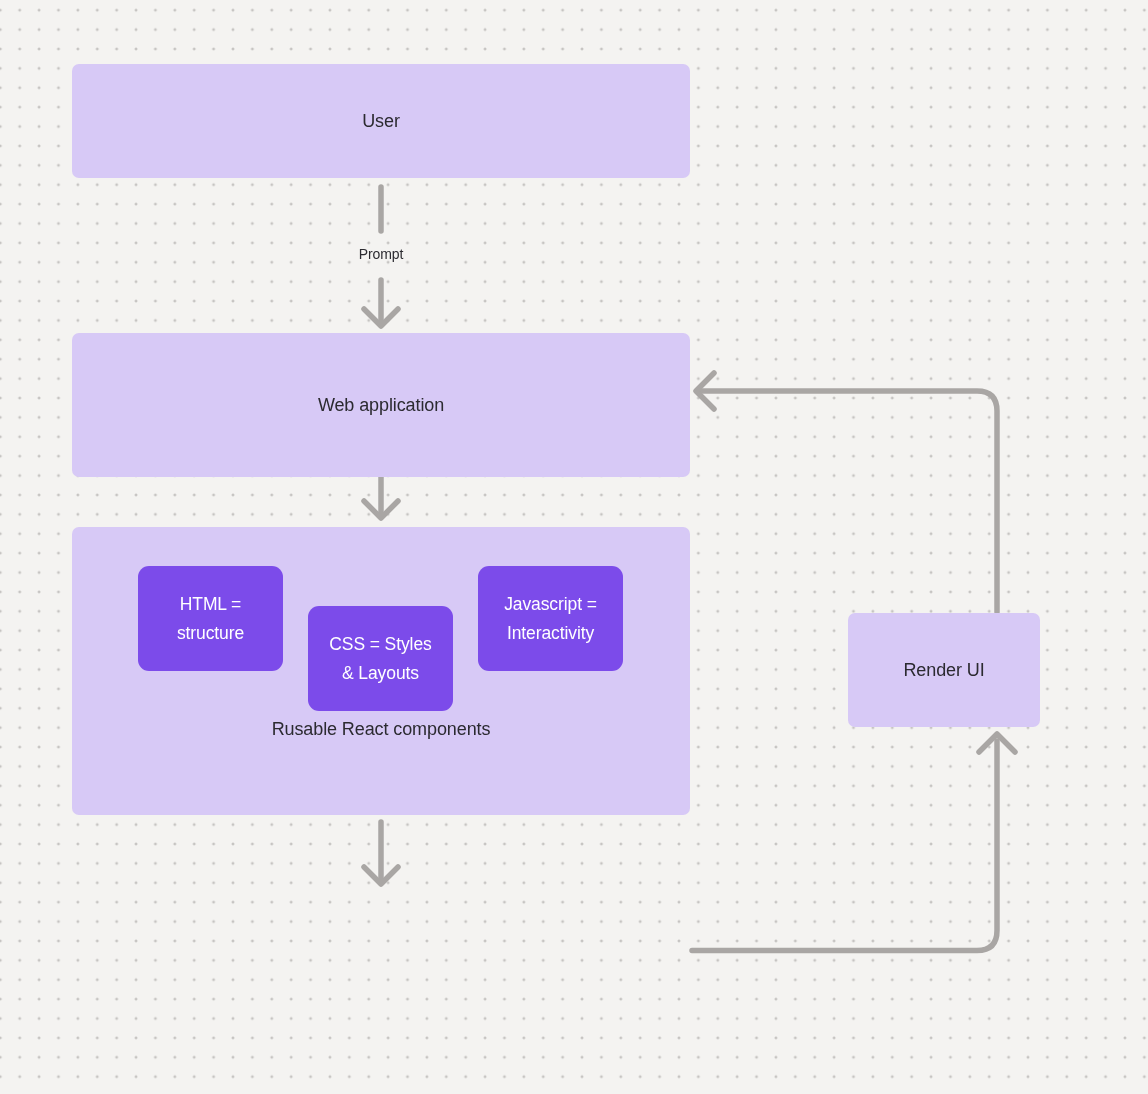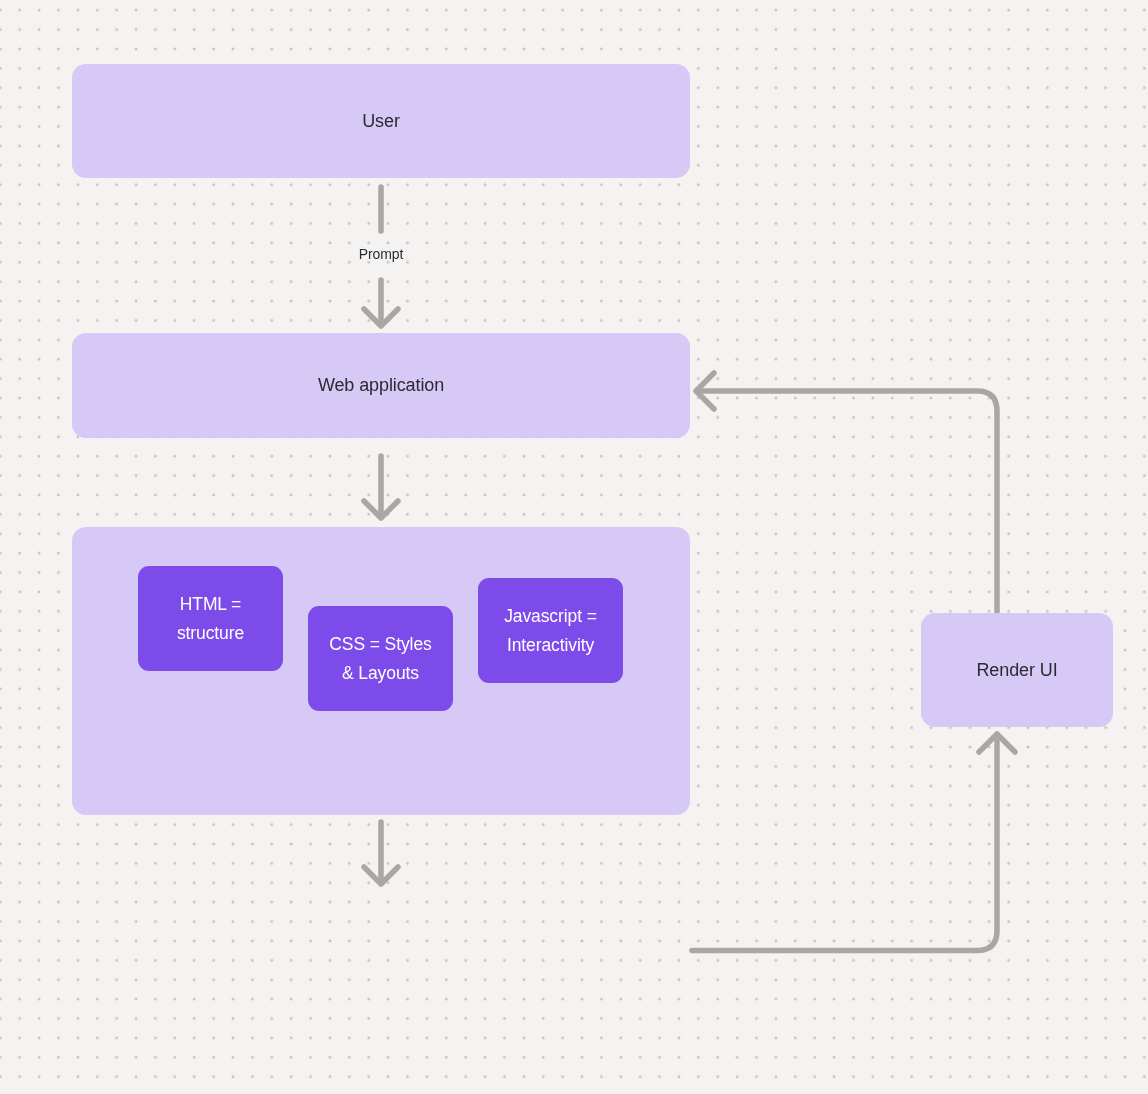--- a/index.html
+++ b/index.html
@@ -21,21 +21,21 @@
   .node {
     position: absolute;
     display: flex;
     align-items: center;
     justify-content: center;
     text-align: center;
     box-sizing: border-box;
   }
   .node-light {
     background: #d7c9f6;
-    border-radius: 14px;
+    border-radius: 7px;
     color: #2b2a30;
     font-size: 18px;
     font-weight: 500;
     letter-spacing: -0.1px;
   }
   .node-dark {
     background: #7c4bea;
     border-radius: 11px;
     color: #ffffff;
     font-size: 17.5px;
@@ -104,40 +104,41 @@
     <path d="M997 612 V411 Q997 391 977 391 H701"></path>
     <path d="M714 373 L696 391 L714 409"></path>
   </svg>
 
   <div class="node node-light" style="left:72px; top:64px; width:618px; height:114px;">
     <span>User</span>
   </div>
 
   <div class="edge-label">Prompt</div>
 
-  <div class="node node-light" style="left:72px; top:333px; width:618px; height:105px;">
+  <div class="node node-light" style="left:72px; top:333px; width:618px; height:144px;">
     <span>Web application</span>
   </div>
 
   <div class="node node-light" style="left:72px; top:527px; width:618px; height:288px;"></div>
 
   <div class="node node-dark" style="left:138px; top:566px; width:145px; height:105px;">
     <span>HTML =
 structure</span>
   </div>
 
   <div class="node node-dark" style="left:308px; top:566px; width:145px; height:105px;margin-top:40px;">
     <span>CSS = Styles
 &amp; Layouts</span>
   </div>
 
-  <div class="node node-dark" style="left:478px; top:566px; width:145px; height:105px;margin-top:12px;">
+  <div class="node node-dark" style="left:478px; top:566px; width:145px; height:105px;">
     <span>Javascript =
 Interactivity</span>
   </div>
 
+  <div class="group-label">Rusable React components</div>
 
 
-  <div class="node node-light" style="left:921px; top:613px; width:192px; height:114px;">
+  <div class="node node-light" style="left:848px; top:613px; width:192px; height:114px;">
     <span>Render UI</span>
   </div>
 
 </div>
 
 </body></html>

